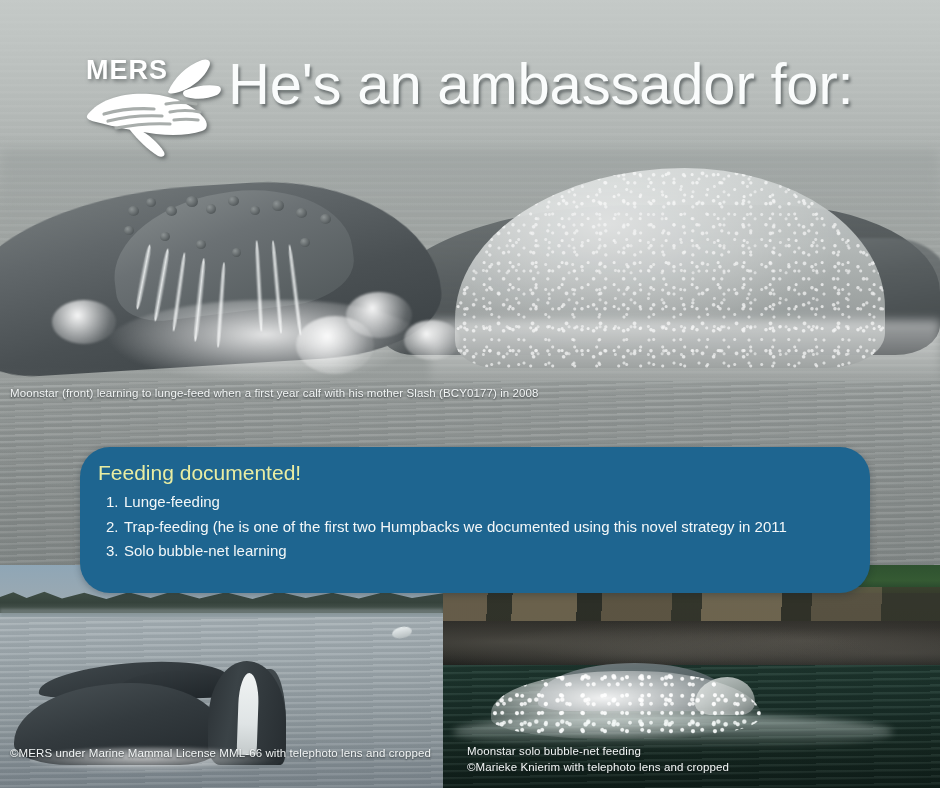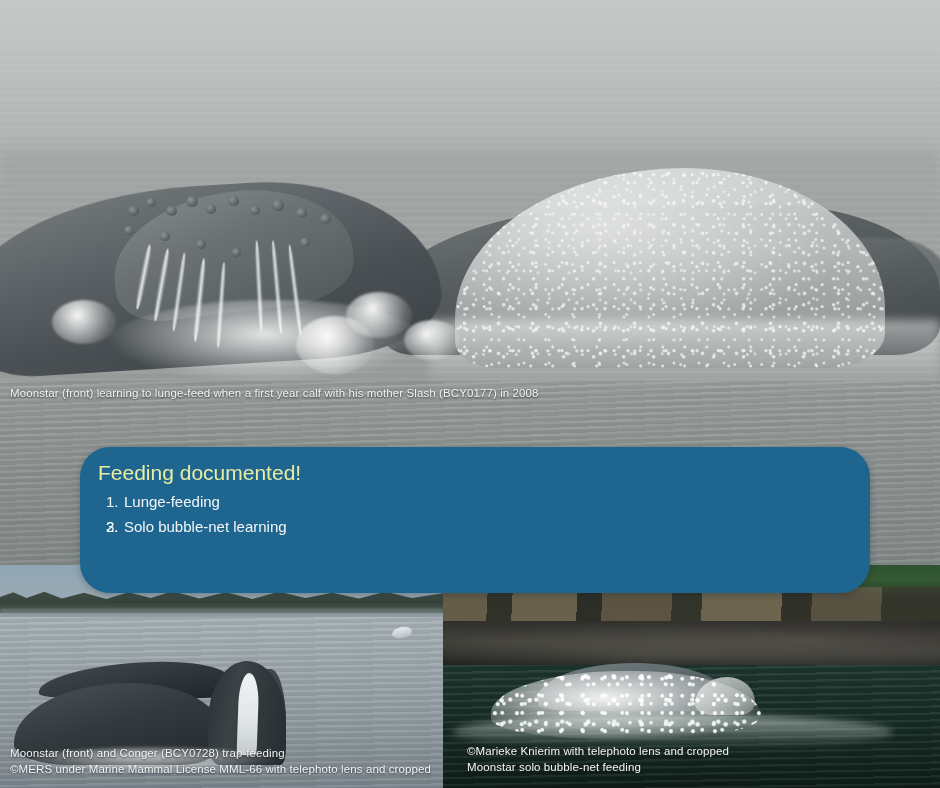--- a/index.html
+++ b/index.html
@@ -416,21 +416,54 @@
     <div class="lungefoam"></div>
     <div class="foamblob" style="left:52px;top:300px;width:64px;height:44px;"></div>
     <div class="foamblob" style="left:296px;top:316px;width:78px;height:58px;"></div>
     <div class="foamblob" style="left:346px;top:292px;width:66px;height:46px;"></div>
     <div class="foamblob" style="left:404px;top:320px;width:56px;height:40px;"></div>
 
     <div class="nearwater"></div>
     <div class="ripple"></div>
   </div>
 
-
+  <div class="logo">
+    <svg viewBox="0 0 140 112" xmlns="http://www.w3.org/2000/svg" aria-hidden="true">
+      <g fill="#ffffff">
+
+        <text x="4" y="27" font-family="Liberation Sans, sans-serif" font-size="27" font-weight="bold" letter-spacing="1">MERS</text>
+
+        <path d="M6,62 C18,47 42,40 68,42 C94,44 112,54 122,66
+                 C126,71 126,77 120,79 C108,83 92,84 74,82
+                 C52,79 30,74 14,70 C6,68 3,66 6,62 Z"></path>
+
+        <path d="M86,40 C92,26 104,14 120,8 C126,6 130,9 127,15
+                 C122,26 112,34 100,39 C94,41 88,43 86,40 Z"></path>
+        <path d="M104,38 C114,34 126,32 136,34 C140,35 140,40 135,43
+                 C126,47 114,48 104,45 C100,43 100,39 104,38 Z"></path>
+
+        <path d="M24,70 C40,75 60,79 82,80 C84,83 82,85 78,85
+                 C58,84 38,80 24,75 Z" opacity=".0"></path>
+
+        <path d="M48,78 C56,88 66,98 76,104 C80,106 84,104 82,100
+                 C76,90 66,82 56,77 C52,75 46,74 48,78 Z"></path>
+      </g>
+
+      <g stroke="#a8adab" stroke-width="3.2" fill="none" stroke-linecap="round">
+        <path d="M22,62 C36,58 54,56 72,57"></path>
+        <path d="M26,69 C42,65 60,63 80,64"></path>
+        <path d="M34,76 C50,73 68,71 88,72"></path>
+        <path d="M84,52 C94,50 104,50 114,52"></path>
+        <path d="M88,60 C98,58 108,58 118,60"></path>
+        <path d="M92,68 C100,67 108,67 116,68"></path>
+      </g>
+    </svg>
+  </div>
+
+  <div class="headline">He's an ambassador for:</div>
 
   <div class="caption cap-hero">
     <div>Moonstar (front) learning to lunge-feed when a first year calf with his mother Slash (BCY0177) in 2008</div>
   </div>
 
   <div class="photo-bl">
     <div class="bl-sky"></div>
     <div class="bl-treeline"></div>
     <div class="bl-shore"></div>
     <div class="bl-water">
@@ -440,53 +473,53 @@
     <div class="bl-fin2"></div>
     <div class="bl-whale1"></div>
     <div class="bl-jawshadow"></div>
     <div class="bl-jaw"></div>
     <div class="bl-baleen"></div>
     <div class="bl-bird"></div>
     <div class="bl-splash"></div>
   </div>
 
   <div class="caption cap-bl">
-    <div>Moonstar (front) and Conger (BCY0728) trap-feeding</div>
     <div>©MERS under Marine Mammal License MML-66 with telephoto lens and cropped</div>
   </div>
 
   <div class="photo-br">
     <div class="br-green"></div>
     <div class="br-logs"></div>
     <div class="br-rock"></div>
     <div class="br-waterline">
       <div class="rip"></div>
     </div>
     <div class="br-whaleback"></div>
     <div class="br-head"></div>
     <div class="br-whitewater">
       <div class="bub"></div>
     </div>
     <div class="br-spread"></div>
   </div>
 
   <div class="caption cap-br">
+    <div>Moonstar solo bubble-net feeding</div>
     <div>©Marieke Knierim with telephoto lens and cropped</div>
-    <div>Moonstar solo bubble-net feeding</div>
   </div>
 
   <div class="panel">
     <div class="panel-title">Feeding documented!</div>
     <ol class="panel-list">
       <li>
         <span class="num">1.</span>
         <span>Lunge-feeding</span>
       </li>
       <li>
         <span class="num">2.</span>
+        <span>Trap-feeding (he is one of the first two Humpbacks we documented using this novel strategy in 2011</span>
       </li>
       <li>
         <span class="num">3.</span>
         <span>Solo bubble-net learning</span>
       </li>
     </ol>
   </div>
 
 </div>
 

